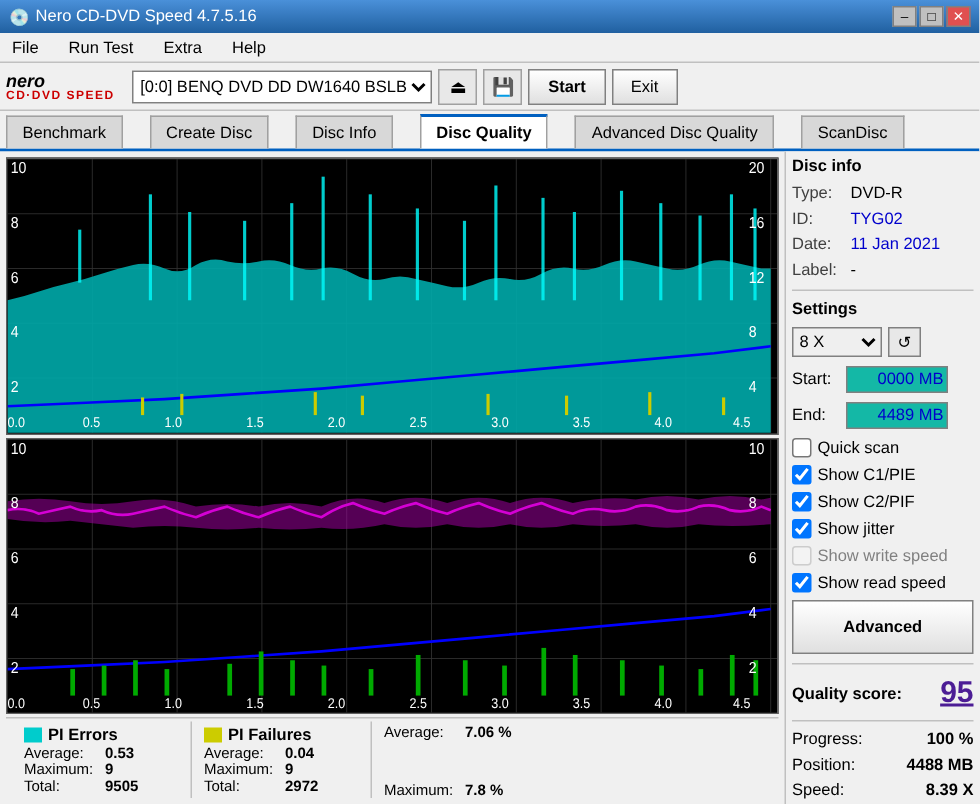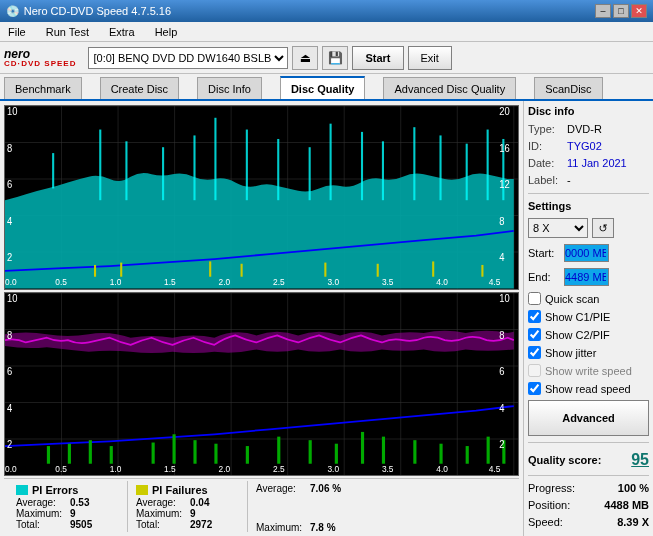--- a/index.html
+++ b/index.html
@@ -241,24 +241,24 @@
     .refresh-btn {
       width: 22px; height: 20px;
       background: #e8e8e8;
       border: 1px solid #808080;
       cursor: pointer;
       font-size: 11px;
       display: flex; align-items: center; justify-content: center;
     }
     .mb-input {
       height: 18px;
-      width: 45px;
-      font-size: 11px;
-      border: 1px solid #808080;
-      background: #0ea5e9;
+      width: 68px;
+      font-size: 11px;
+      border: 1px solid #808080;
+      background: #14b8a6;
       text-align: right;
       padding-right: 2px;
       color: #0000cc;
     }
     .input-row {
       display: flex;
       align-items: center;
       gap: 4px;
       margin-bottom: 2px;
       font-size: 11px;
@@ -288,23 +288,23 @@
 
     .quality-score-row {
       display: flex;
       align-items: center;
       justify-content: space-between;
       font-size: 11px;
       font-weight: bold;
       margin-top: 2px;
     }
     .quality-score-value {
-      font-size: 16px;
-      font-weight: bold;
-      color: #0f766e;
+      font-size: 20px;
+      font-weight: bold;
+      color: #4c1d95;
       text-decoration: underline;
     }
 
     .progress-row {
       display: flex;
       align-items: center;
       justify-content: space-between;
       font-size: 11px;
       margin-bottom: 1px;
     }

